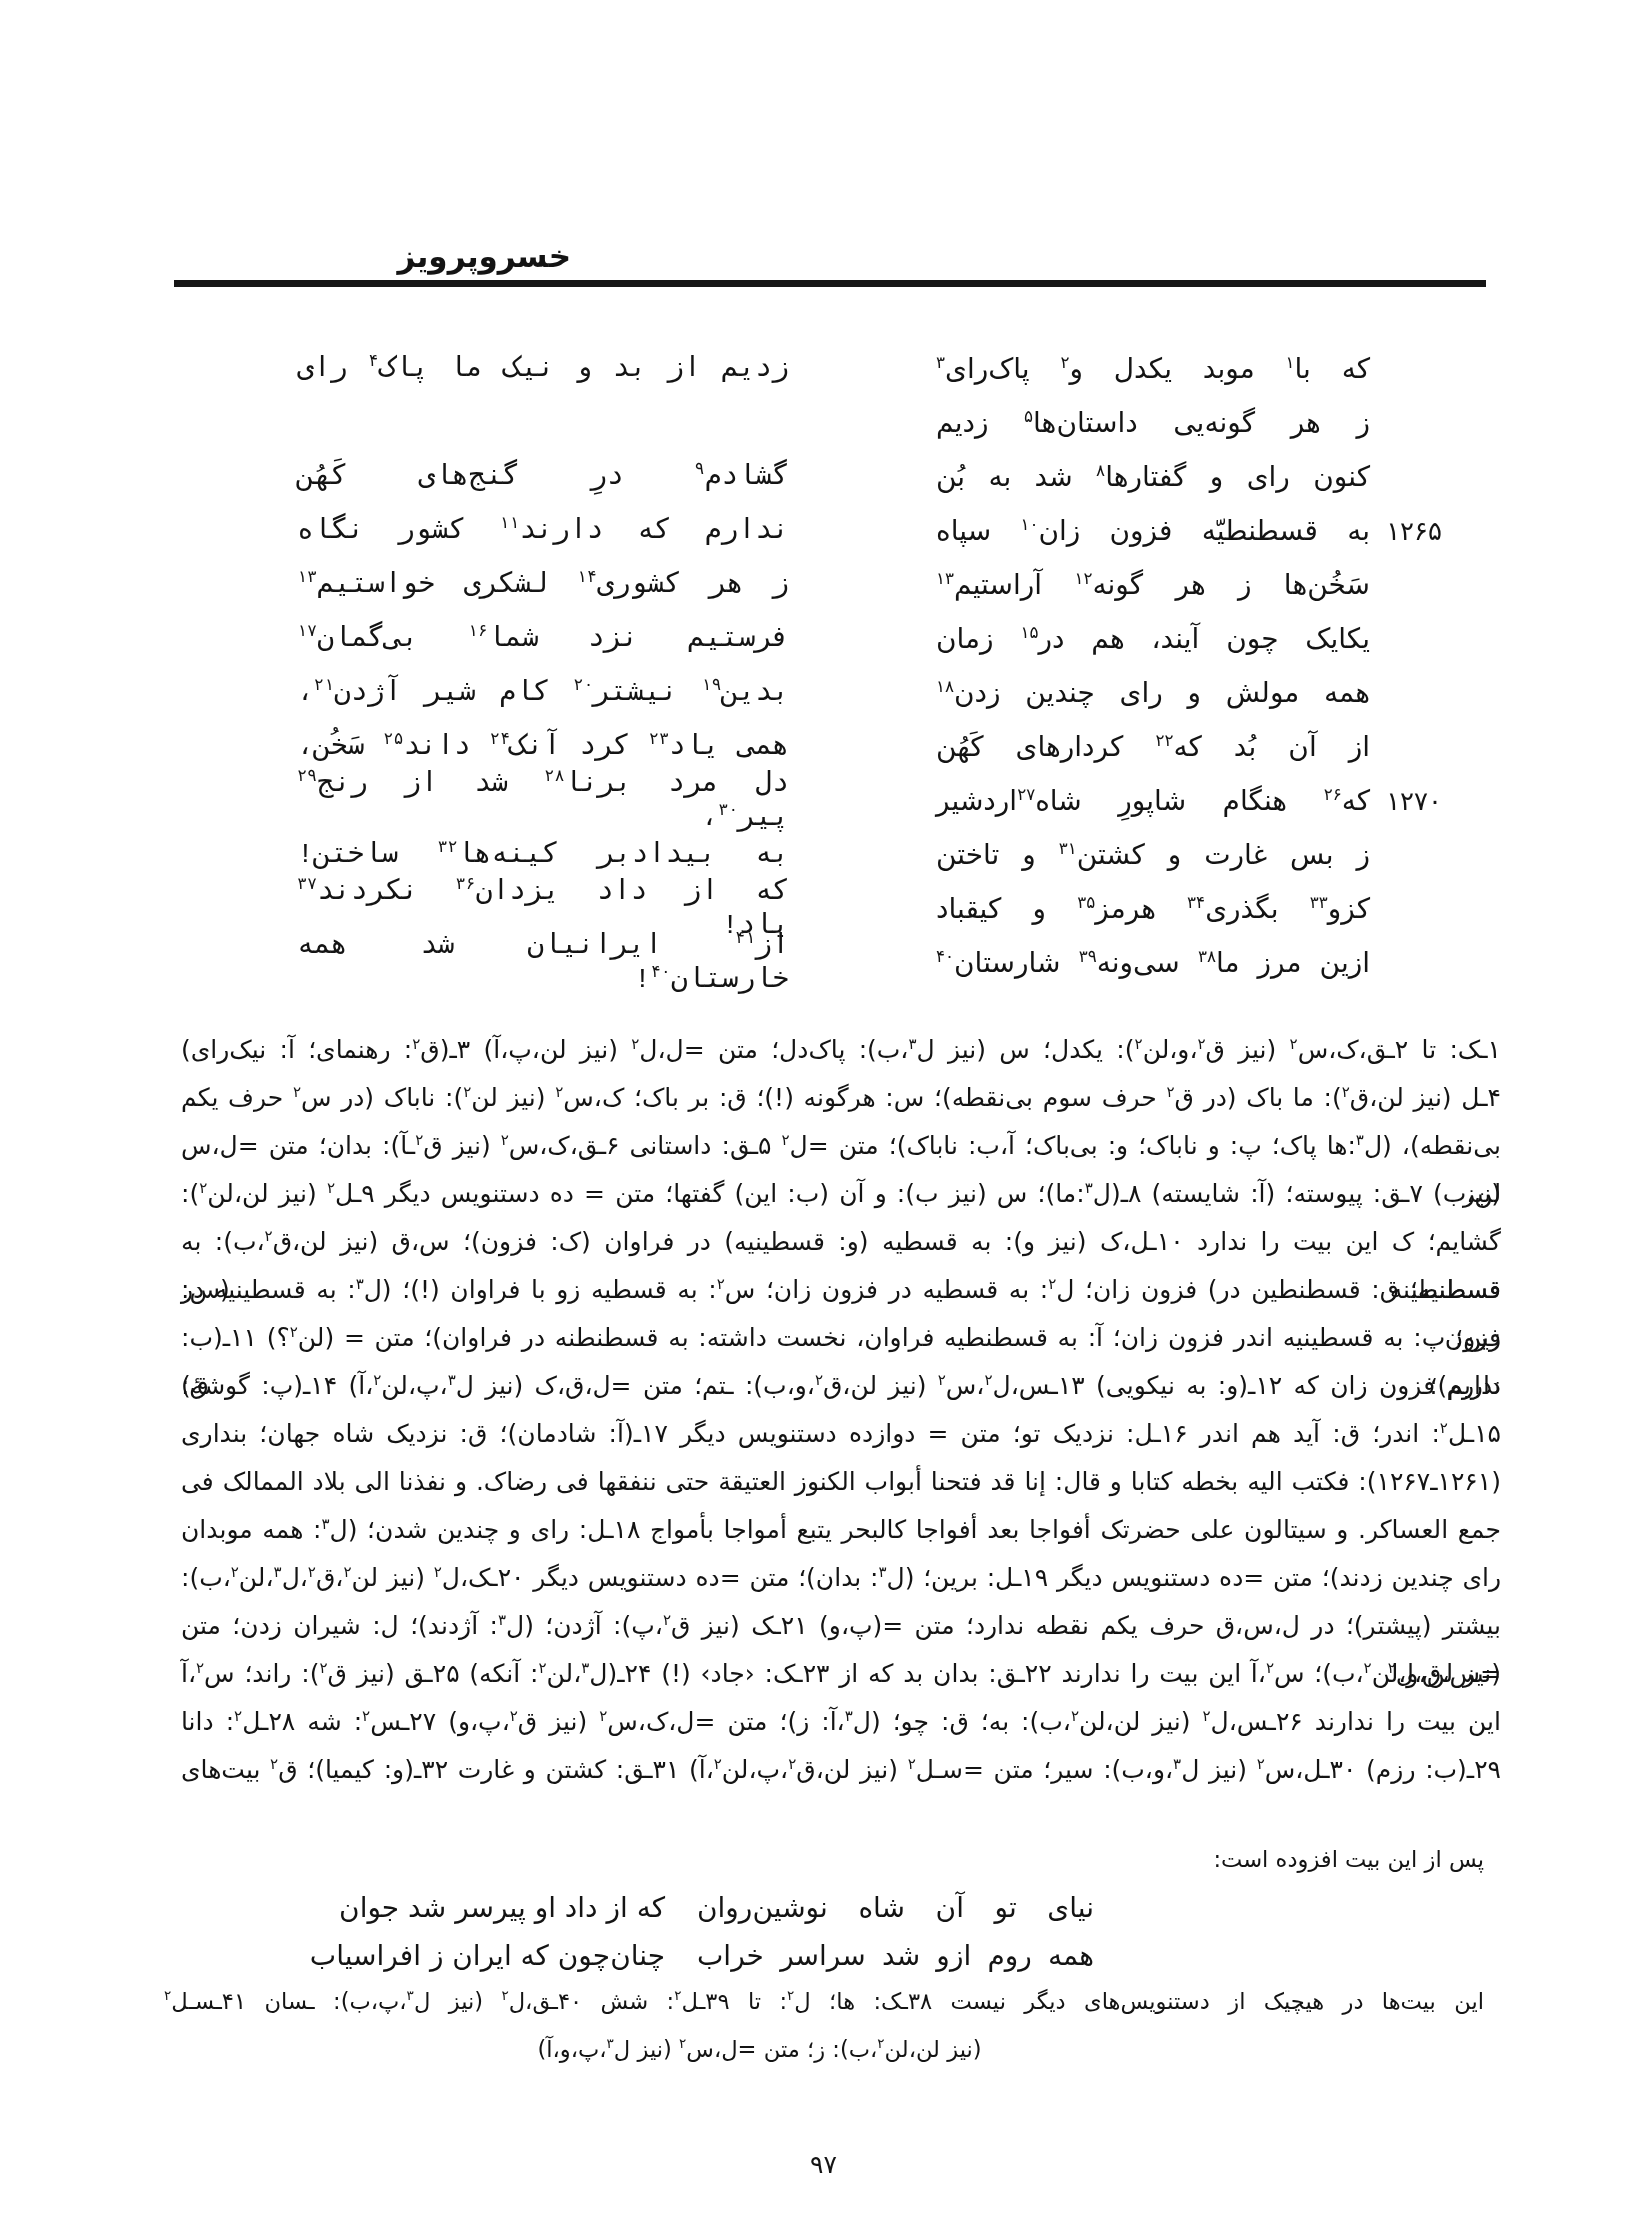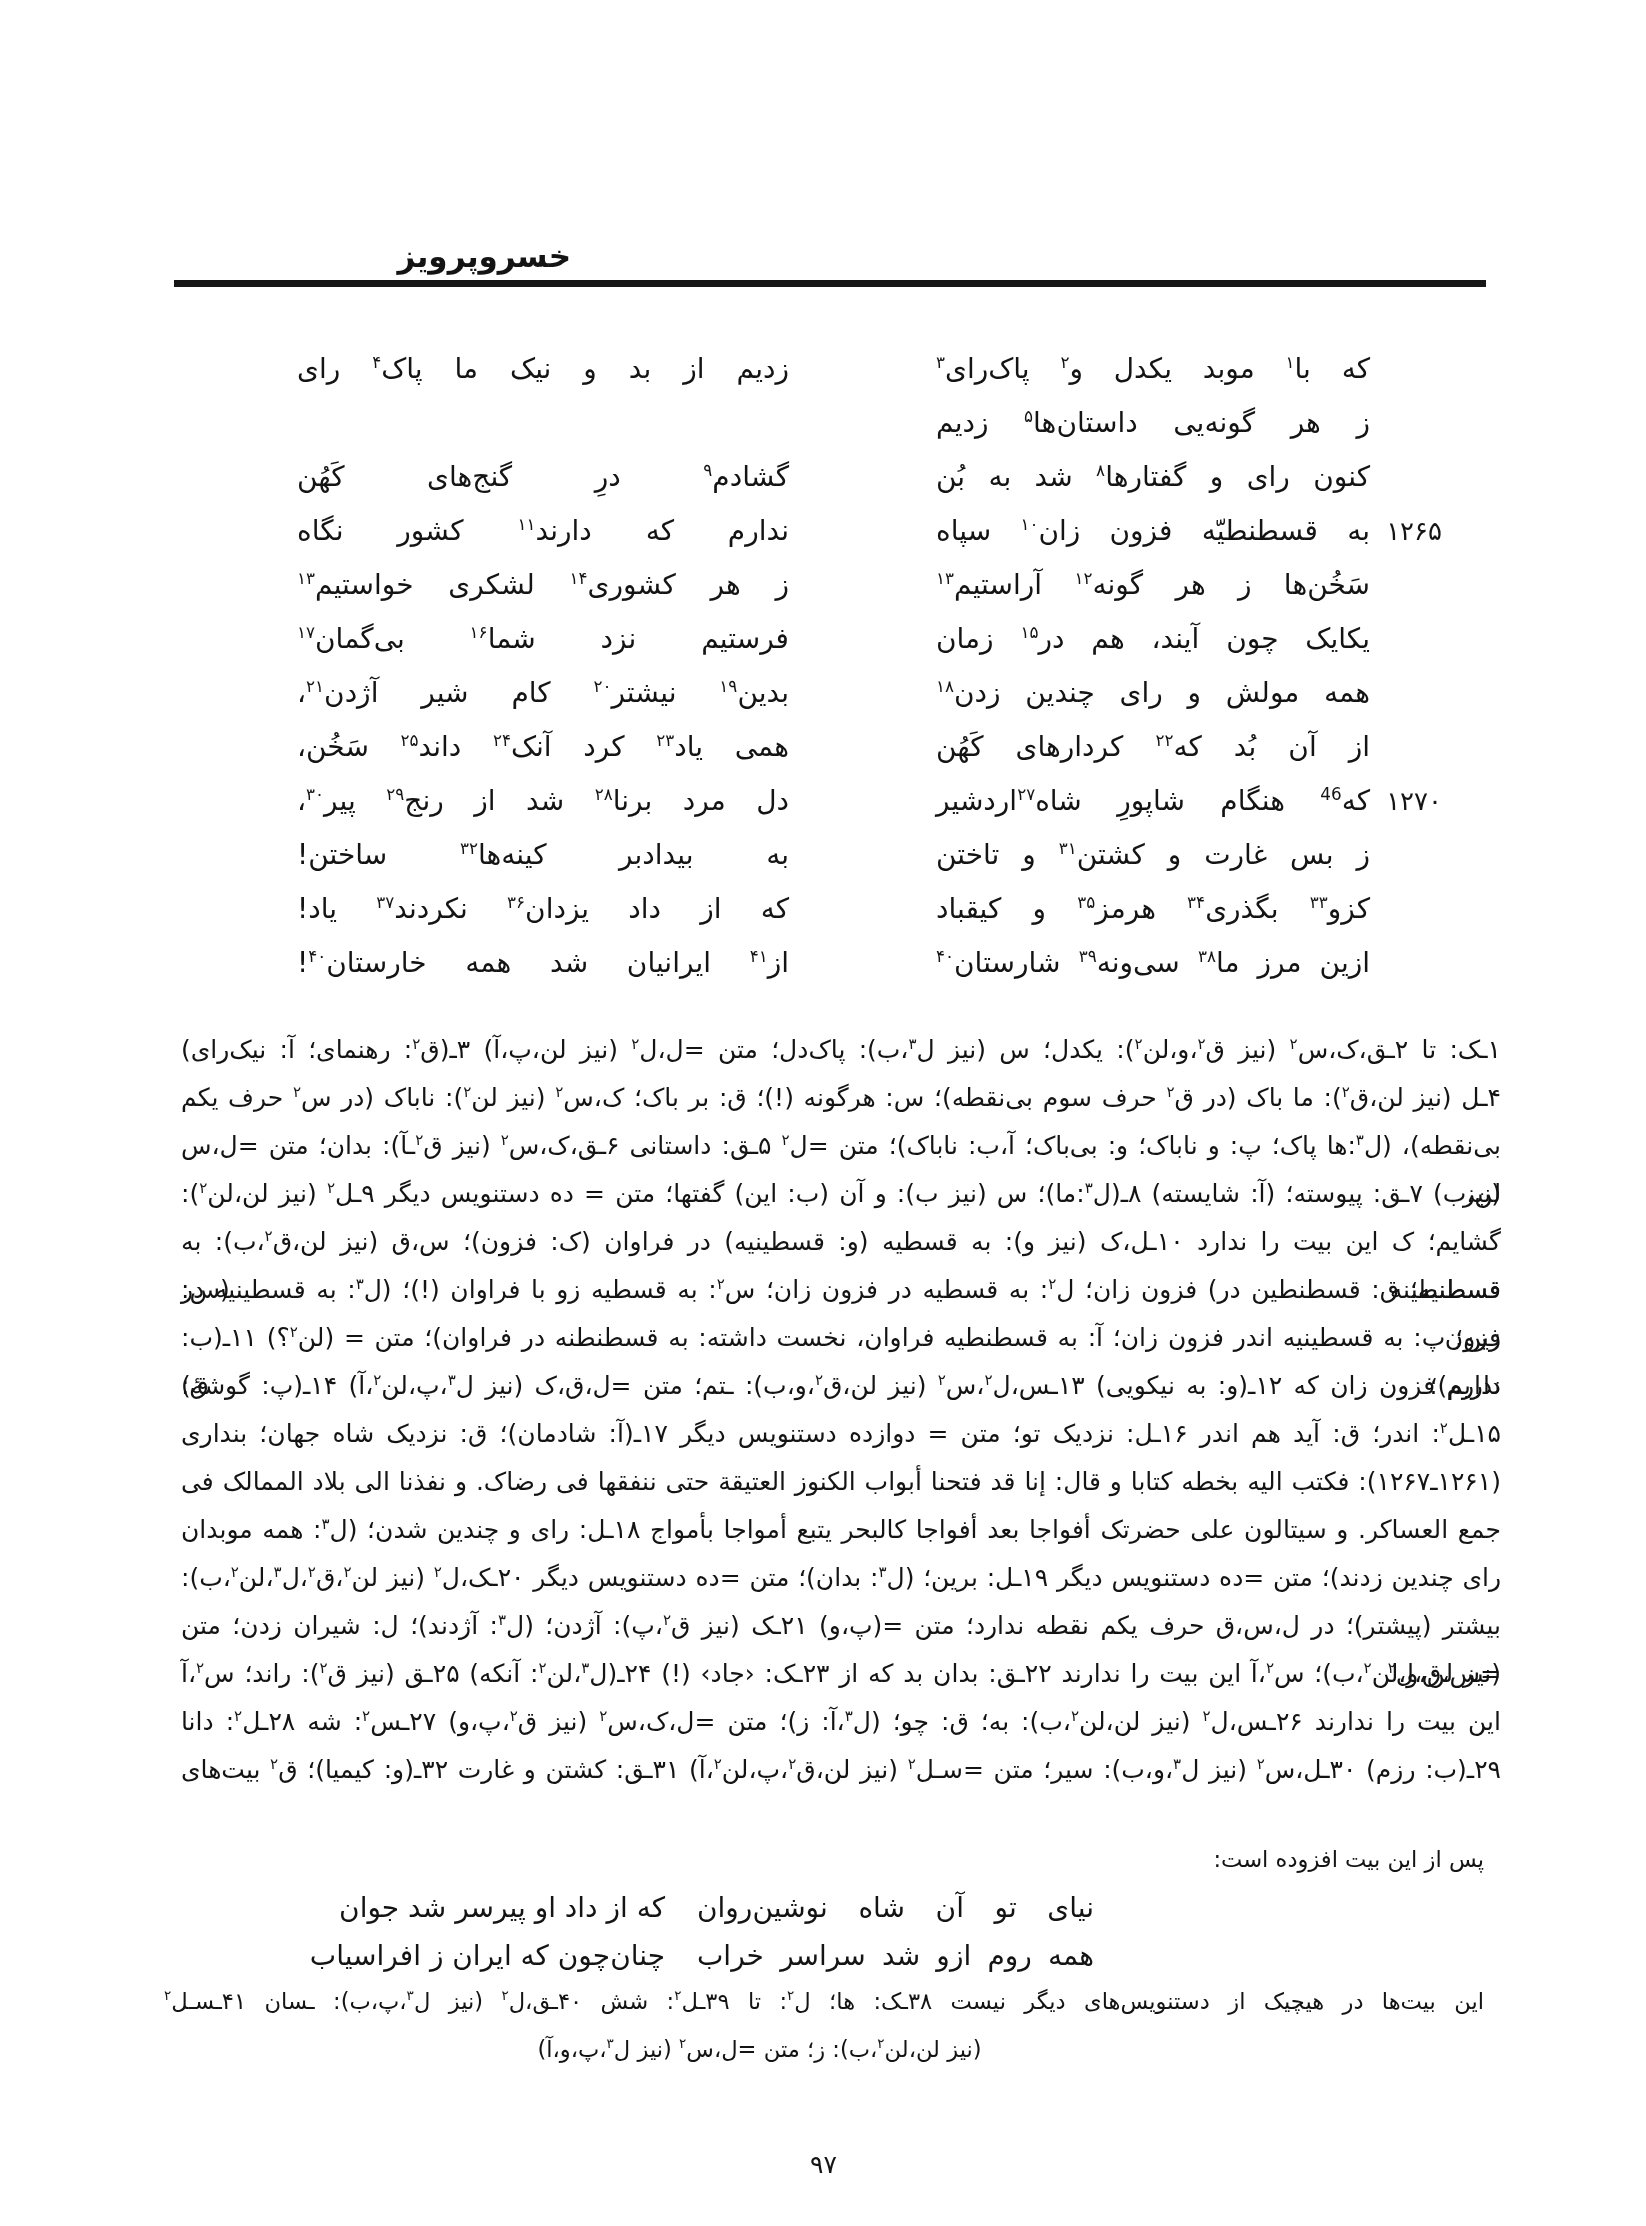--- a/index.html
+++ b/index.html
@@ -20,21 +20,21 @@
   #header-rule{
     position:absolute;top:280px;left:174px;width:1312px;height:7.4px;background:#161616;
   }
   
   #poem{position:absolute;top:342px;right:205px;width:1145px;direction:rtl;}
   .poem-row{display:flex;flex-direction:row;align-items:center;height:54px;direction:rtl;}
   .verse-no{width:72px;flex:0 0 72px;font-size:26px;text-align:right;white-space:nowrap;}
   .hemi{font-size:28px;line-height:1.2;}
   .hemi-a{width:434px;flex:0 0 434px;text-align:justify;text-align-last:justify;text-justify:inter-word;}
   .gutter{flex:1 1 auto;}
-  .hemi-b{width:492px;flex:0 0 492px;text-align:justify;text-align-last:justify;text-justify:inter-word;}
+  .hemi-b{width:492px;flex:0 0 492px;text-align:justify;text-align-last:justify;text-justify:inter-word;font-family:Liberation Mono, monospace;}
   sup{font-size:0.60em;line-height:0;vertical-align:super;}
   
   #apparatus{
     position:absolute;top:1026px;left:181px;width:1320px;direction:rtl;
     font-size:25px;
   }
   .app-line{
     height:48px;line-height:48px;white-space:nowrap;
     text-align:justify;text-align-last:justify;text-justify:inter-word;
     overflow:visible;
@@ -112,21 +112,21 @@
         <span class="hemi hemi-b">بدین<sup>۱۹</sup> نیشتر<sup>۲۰</sup> کام شیر آژدن<sup>۲۱</sup>،</span>
       </div>
       <div class="poem-row">
         <span class="verse-no"></span>
         <span class="hemi hemi-a">از آن بُد که<sup>۲۲</sup> کردارهای کَهُن</span>
         <span class="gutter"></span>
         <span class="hemi hemi-b">همی یاد<sup>۲۳</sup> کرد آنک<sup>۲۴</sup> داند<sup>۲۵</sup> سَخُن،</span>
       </div>
       <div class="poem-row">
         <span class="verse-no">۱۲۷۰</span>
-        <span class="hemi hemi-a">که<sup>46</sup> هنگام شاپورِ شاه<sup>۲۷</sup>اردشیر</span>
+        <span class="hemi hemi-a">که<sup>۲۶</sup> هنگام شاپورِ شاه<sup>۲۷</sup>اردشیر</span>
         <span class="gutter"></span>
         <span class="hemi hemi-b">دل مرد برنا<sup>۲۸</sup> شد از رنج<sup>۲۹</sup> پیر<sup>۳۰</sup>،</span>
       </div>
       <div class="poem-row">
         <span class="verse-no"></span>
         <span class="hemi hemi-a">ز بس غارت و کشتن<sup>۳۱</sup> و تاختن</span>
         <span class="gutter"></span>
         <span class="hemi hemi-b">به بیدادبر کینه‌ها<sup>۳۲</sup> ساختن!</span>
       </div>
       <div class="poem-row">

